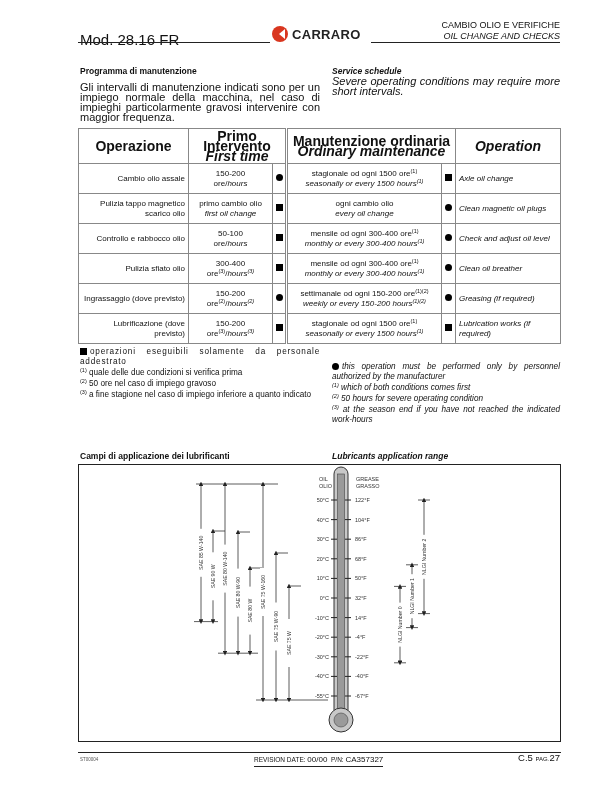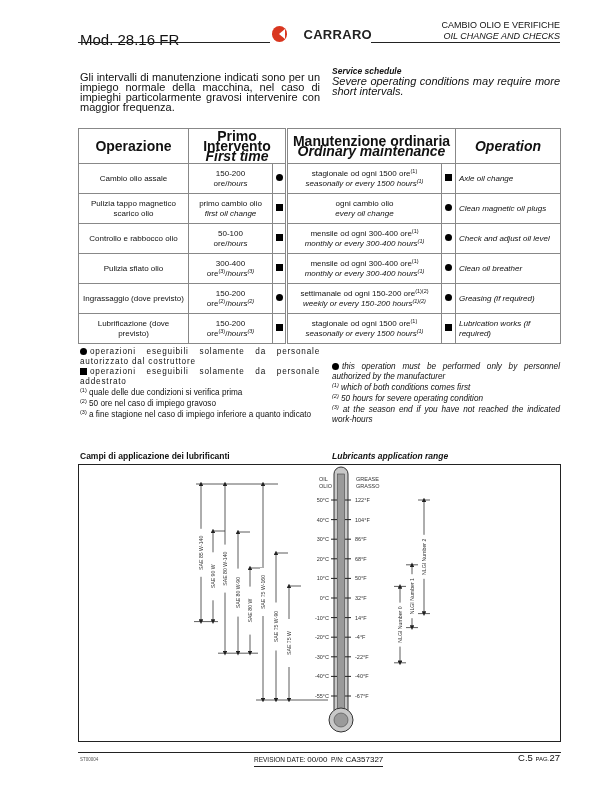--- a/index.html
+++ b/index.html
@@ -4,42 +4,42 @@
 <style>
   * { box-sizing: border-box; margin: 0; padding: 0; }
   html, body { width: 612px; height: 792px; background: #fff; }
   body { position: relative; font-family: "Liberation Sans", sans-serif; color: #111; font-size: 8px; overflow: hidden; }
   .abs { position: absolute; }
 
   
   .hdr-mod { left: 80px; top: 31px; font-size: 15px; }
   .hdr-line-l { left: 78px; top: 42px; width: 192px; height: 1px; background: #222; }
   .hdr-line-r { left: 371px; top: 42px; width: 189px; height: 1px; background: #222; }
-  .logo { left: 272px; top: 23px; width: 100px; height: 22px; display: flex; align-items: center; gap: 16px; }
+  .logo { left: 272px; top: 23px; width: 100px; height: 22px; display: flex; align-items: center; gap: 4px; }
   .logo-mark { width: 16px; height: 16px; border-radius: 50%; background: #d9361f; position: relative; }
   .logo-mark::after { content: ""; position: absolute; left: 7px; top: 3px; width: 0; height: 0; border-top: 5px solid transparent; border-bottom: 5px solid transparent; border-right: 6px solid #fff; }
   .logo-text { font-weight: bold; font-size: 13px; letter-spacing: 0.3px; color: #222; }
   .hdr-title { right: 52px; top: 20px; text-align: right; font-size: 9px; line-height: 11px; }
   .hdr-title .en { font-style: italic; }
 
   
   .sec-h { font-weight: bold; font-size: 8.5px; }
   .sec-h.it { font-style: italic; }
   .intro-it { left: 80px; top: 66px; width: 240px; }
   .intro-en { left: 332px; top: 66px; width: 228px; }
   .intro-p { margin-top: 6px; font-size: 11px; line-height: 10px; text-align: justify; }
   .intro-en .intro-p { font-style: italic; }
 
   
   table.sched { position: absolute; left: 78px; top: 128px; width: 483px; border-collapse: collapse; font-size: 8px; }
   table.sched td, table.sched th { border: 1px solid #888; padding: 2px 3px; vertical-align: middle; }
   table.sched th { font-weight: bold; font-size: 14px; height: 30px; line-height: 10px; }
   table.sched th .en { font-style: italic; }
   table.sched tr.r td { height: 30px; line-height: 10px; }
-  td.op { width: 110px; text-align: center; }
+  td.op { width: 110px; text-align: right; }
   td.ft { width: 84px; text-align: center; }
   td.sym { width: 14px; text-align: center; padding: 0 !important; }
   td.om { width: 155px; text-align: center; }
   td.oen { text-align: left; font-style: italic; }
   .en-i { font-style: italic; }
   sup { font-size: 5.5px; vertical-align: 3px; line-height: 0; }
   .dot { display: inline-block; width: 7px; height: 7px; border-radius: 50%; background: #000; }
   .sq { display: inline-block; width: 7px; height: 7px; background: #000; }
   .th-dbl { border-left: 3px double #888 !important; }
 
@@ -73,20 +73,21 @@
   <span class="logo-mark"></span>
   <span class="logo-text">CARRARO</span>
 </div>
 <div class="abs hdr-line-r"></div>
 <div class="abs hdr-title">
   <div>CAMBIO OLIO E VERIFICHE</div>
   <div class="en">OIL CHANGE AND CHECKS</div>
 </div>
 
 <div class="abs intro-it">
+  <div class="sec-h">Programma di manutenzione</div>
   <p class="intro-p">Gli intervalli di manutenzione indicati sono per un impiego normale della macchina, nel caso di impieghi particolarmente gravosi intervenire con maggior frequenza.</p>
 </div>
 <div class="abs intro-en">
   <div class="sec-h it">Service schedule</div>
   <p class="intro-p" style="margin-top:0">Severe operating conditions may require more short intervals.</p>
 </div>
 
 <table class="sched">
   <tbody>
       <tr>
@@ -184,21 +185,20 @@
           <div><span>stagionale od ogni 1500 ore</span><sup>(1)</sup></div>
           <div class="en-i"><span>seasonally or every 1500 hours</span><sup>(1)</sup></div>
         </td>
         <td class="sym"><span class="sq"></span></td>
         <td class="oen">Lubrication works (if required)</td>
       </tr>
     </tbody>
 </table>
 
 <div class="abs notes-it">
-  <p><span class="ico c"></span><span style="letter-spacing:0.8px">operazioni eseguibili solamente da personale autorizzato dal costruttore</span></p>
   <p><span class="ico"></span><span style="letter-spacing:0.8px">operazioni eseguibili solamente da personale addestrato</span></p>
   <p style="margin-top:1px"><sup>(1)</sup> <span>quale delle due condizioni si verifica prima</span></p>
   <p style="margin-top:1px"><sup>(2)</sup> <span>50 ore nel caso di impiego gravoso</span></p>
   <p style="margin-top:1px; text-align:left"><sup>(3)</sup> <span>a fine stagione nel caso di impiego inferiore a quanto indicato</span></p>
 </div>
 <div class="abs notes-en">
   <p><span class="ico c"></span><span>this operation must be performed only by personnel authorized by the manufacturer</span></p>
   <p style="margin-top:1px"><sup>(1)</sup> <span>which of both conditions comes first</span></p>
   <p style="margin-top:1px"><sup>(2)</sup> <span>50 hours for severe operating condition</span></p>
   <p style="margin-top:1px"><sup>(3)</sup> <span>at the season end if you have not reached the indicated work-hours</span></p>

